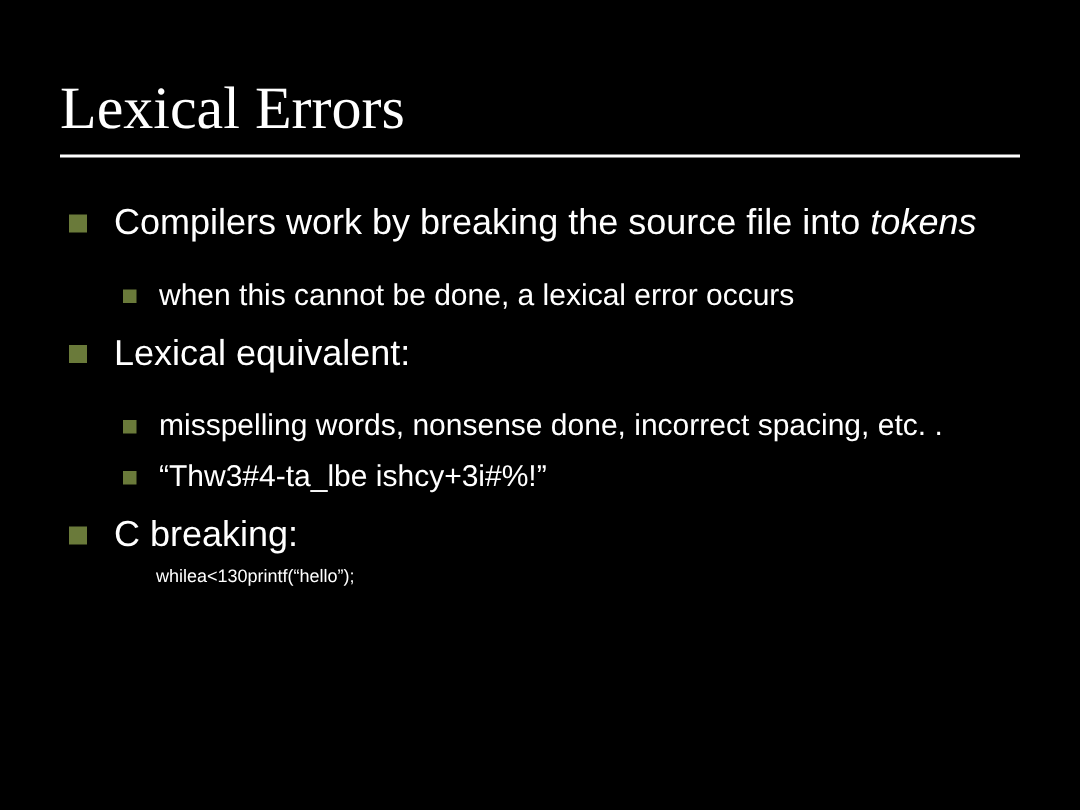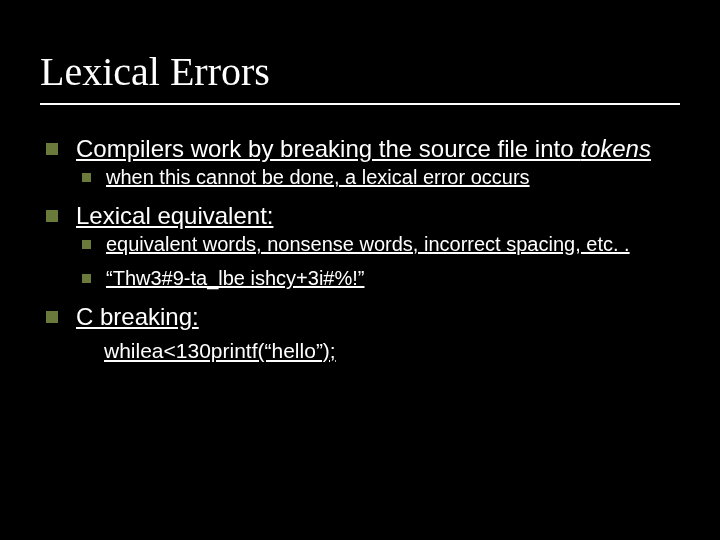--- a/index.html
+++ b/index.html
@@ -32,35 +32,34 @@
     list-style: none;
     padding: 0;
     margin: 0;
   }
   ul.level1 > li {
     position: relative;
     padding-left: 36px;
     font-size: 24px;
     line-height: 1.3;
     margin-bottom: 10px;
-    text-decoration: underline;
   }
   ul.level1 > li::before {
     content: "";
     position: absolute;
     left: 6px;
     top: 10px;
     width: 12px;
     height: 12px;
     background: #6a7a3a;
   }
   ul.level2 {
     list-style: none;
     padding: 0;
-    margin: 0 0 8px 0;
+    margin: 20px 0 8px 0;
   }
   ul.level2 > li {
     position: relative;
     padding-left: 30px;
     font-size: 20px;
     line-height: 1.3;
     margin-bottom: 8px;
   }
   ul.level2 > li::before {
     content: "";
@@ -72,21 +71,21 @@
     background: #6a7a3a;
   }
   ul.level3 {
     list-style: none;
     padding: 0;
     margin: 4px 0 0 0;
   }
   ul.level3 > li {
     position: relative;
     padding-left: 28px;
-    font-size: 21px;
+    font-size: 12px;
     line-height: 1.3;
     margin-bottom: 4px;
   }
   .italic { font-style: italic; }
 </style>
 </head>
 <body>
 
 <div class="slide">
   <h1 class="title">Lexical Errors</h1>
@@ -99,24 +98,24 @@
         <li>
           <span>when this cannot be done, a lexical error occurs</span>
         </li>
       </ul>
     </li>
 
     <li>
       <span>Lexical equivalent:</span>
       <ul class="level2">
         <li>
-          <span>equivalent words, nonsense words, incorrect spacing, etc. .</span>
+          <span>misspelling words, nonsense done, incorrect spacing, etc. .</span>
         </li>
         <li>
-          <span>“Thw3#9-ta_lbe ishcy+3i#%!”</span>
+          <span>“Thw3#4-ta_lbe ishcy+3i#%!”</span>
         </li>
       </ul>
     </li>
 
     <li>
       <span>C breaking:</span>
       <ul class="level3">
         <li>
           <span>whilea&lt;130printf(“hello”);</span>
         </li>

